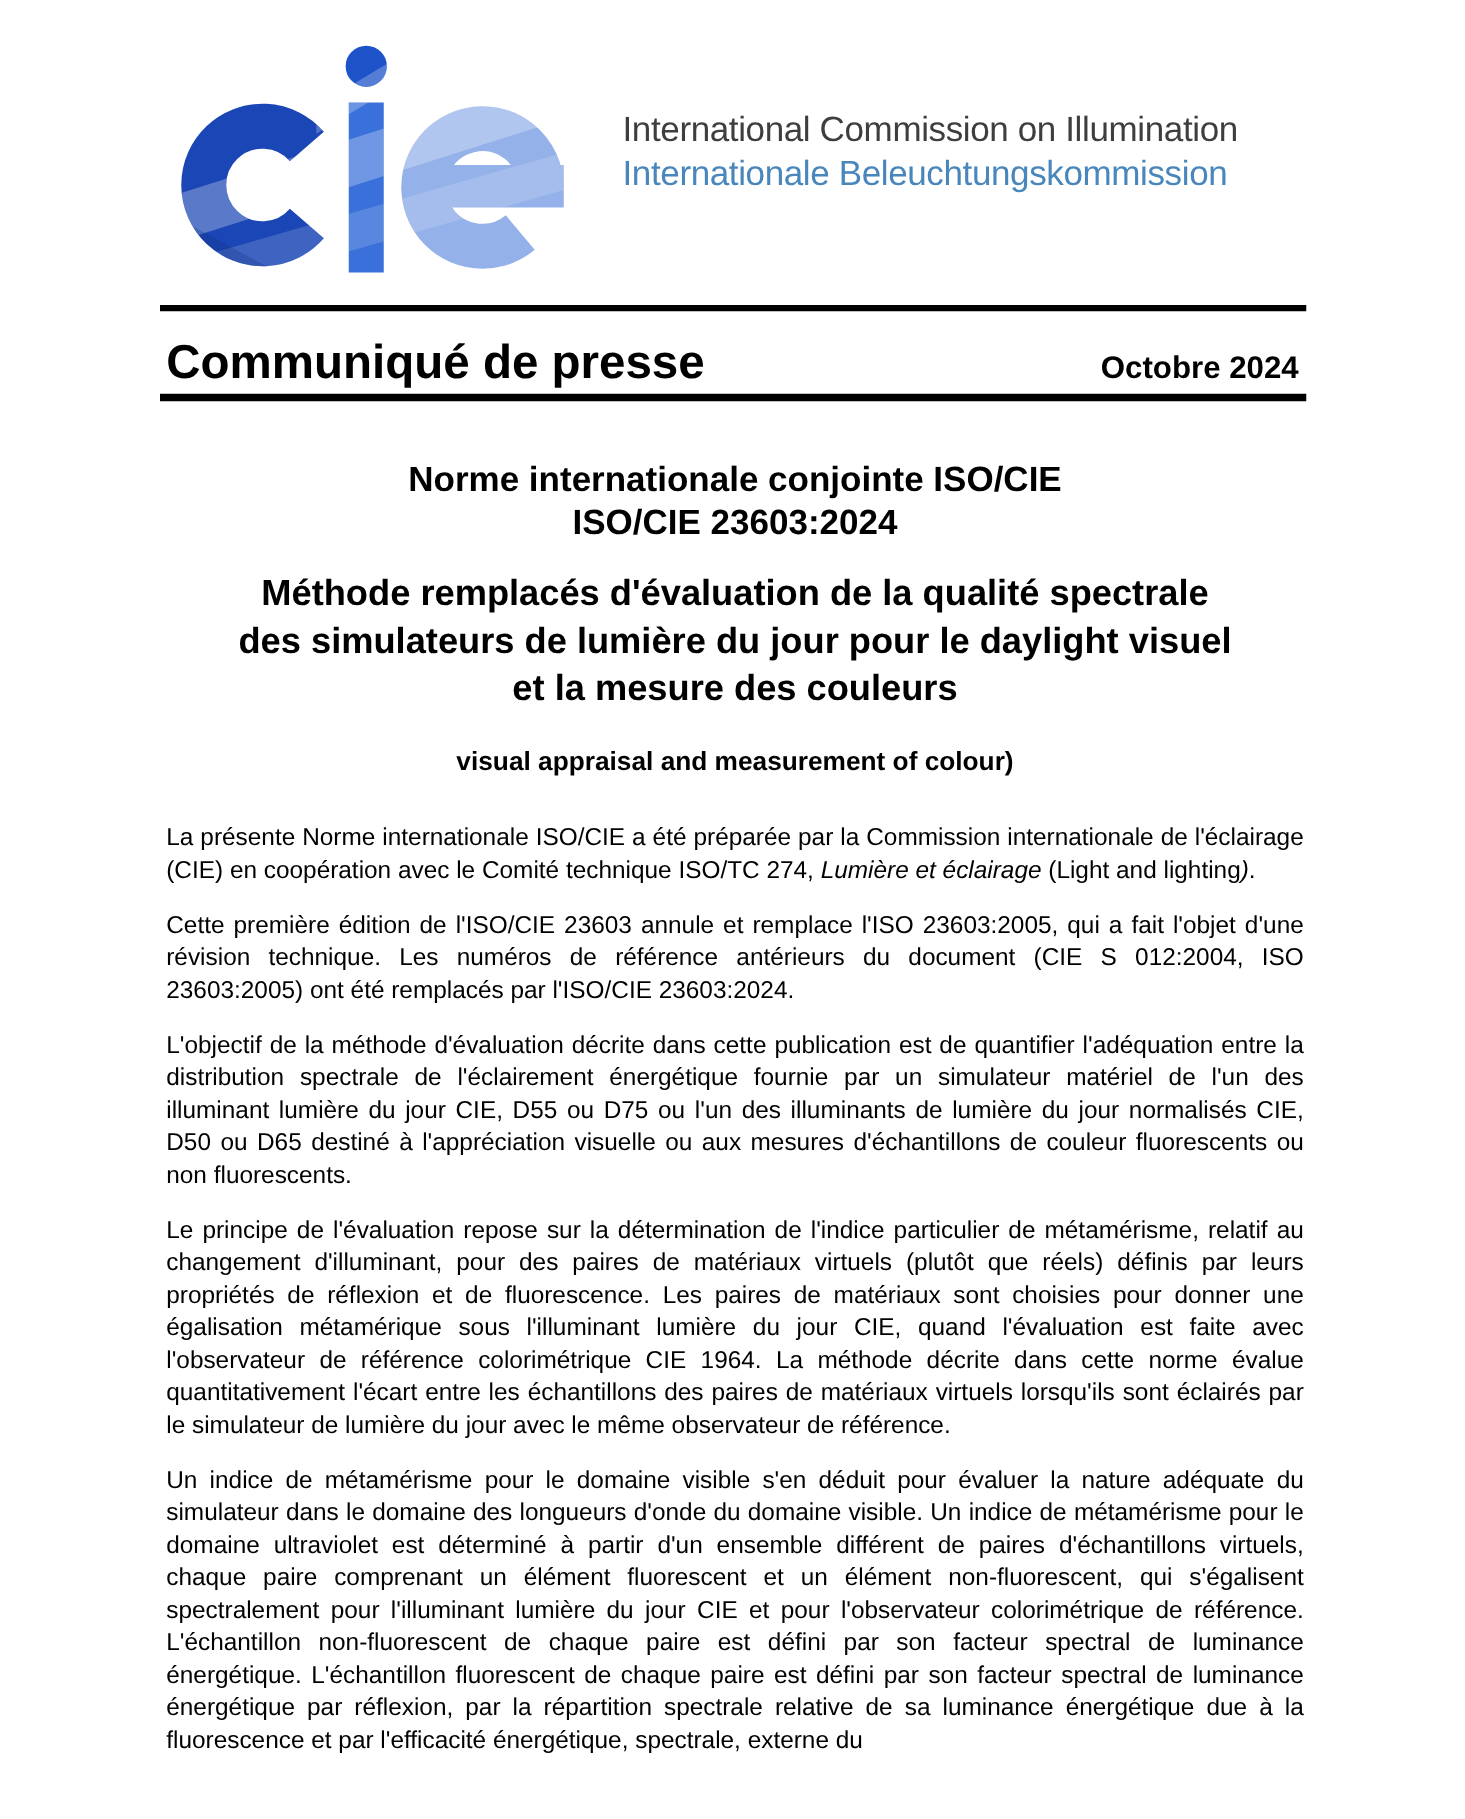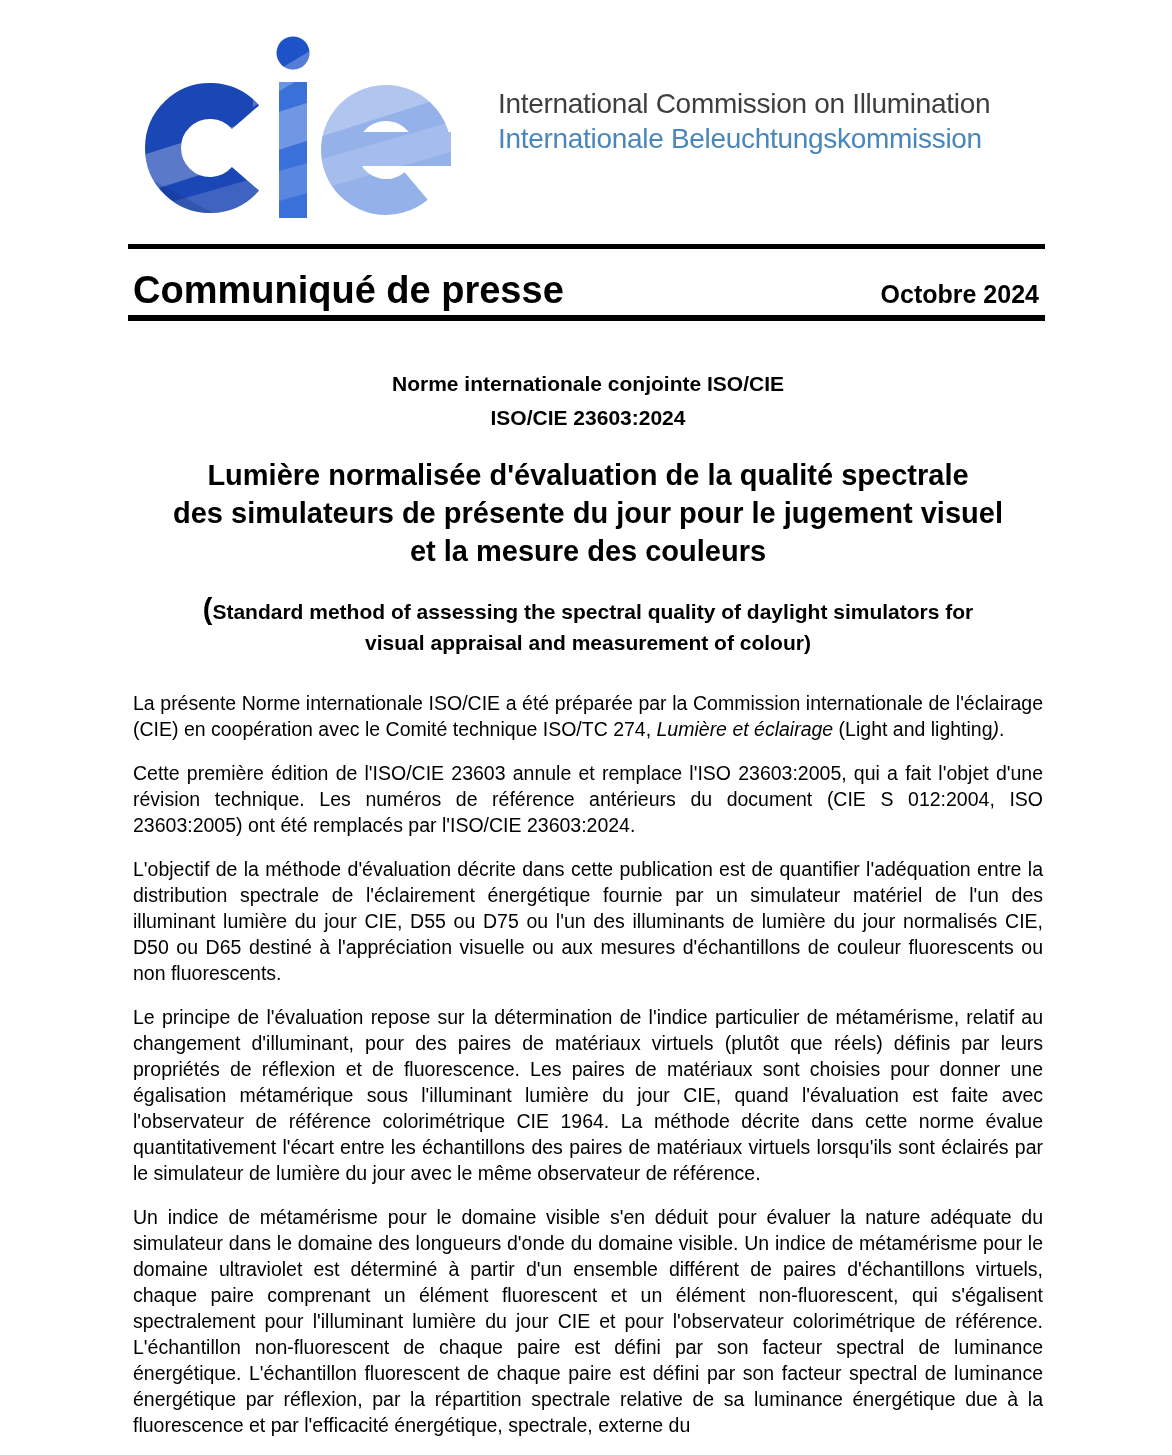--- a/index.html
+++ b/index.html
@@ -23,21 +23,21 @@
     margin:14px 127px 0 128px;
     border-top:5px solid #000; border-bottom:6px solid #000;
     padding:19px 6px 3px 5px;
     display:flex; justify-content:space-between; align-items:baseline;
   }
   .press-title { font-size:38px; font-weight:bold; line-height:44px; }
   .press-date  { font-size:25px; font-weight:bold; }
 
   .content { margin:0 127px 0 128px; padding:0 2px 0 5px; }
 
-  .subject  { margin-top:46px; text-align:center; font-weight:bold; font-size:21px; line-height:34px; }
+  .subject  { margin-top:46px; text-align:center; font-weight:bold; font-size:28px; line-height:34px; }
   .title-fr { margin-top:21px; text-align:center; font-weight:bold; font-size:29px; line-height:38px; }
   .title-en { margin-top:24px; text-align:center; font-weight:bold; font-size:21px; line-height:31px; }
   .bigparen { font-size:29px; line-height:31px; }
 
   .body-copy { margin-top:32px; font-size:19.5px; line-height:26px; text-align:justify; }
   .body-par  { margin:0 0 18px 0; }
   .body-par em { font-style:italic; }
 </style>
 </head>
 <body>
@@ -83,27 +83,26 @@
 </div>
 
 <div class="content">
 
   <div class="subject">
     <div>Norme internationale conjointe ISO/CIE</div>
     <div>ISO/CIE 23603:2024</div>
   </div>
 
   <div class="title-fr">
-    <div>Lumière normalisée d'évaluation de la qualité spectrale</div>
-    <div>des simulateurs de présente du jour pour le jugement visuel</div>
+    <div>Méthode remplacés d'évaluation de la qualité spectrale</div>
+    <div>des simulateurs de lumière du jour pour le daylight visuel</div>
     <div>et la mesure des couleurs</div>
   </div>
 
   <div class="title-en">
-    <div><span class="bigparen">(</span><span>Standard method of assessing the spectral quality of daylight simulators for</span></div>
     <div>visual appraisal and measurement of colour)</div>
   </div>
 
   <div class="body-copy">
       <p class="body-par"><span>La présente Norme internationale ISO/CIE a été préparée par la Commission internationale de l'éclairage (CIE) en coopération avec le Comité technique ISO/TC 274, </span><em>Lumière et éclairage</em><span> (Light and lighting</span><em>)</em><span>.</span></p>
       <p class="body-par"><span>Cette première édition de l'ISO/CIE 23603 annule et remplace l'ISO 23603:2005, qui a fait l'objet d'une révision technique. Les numéros de référence antérieurs du document (CIE S 012:2004, ISO 23603:2005) ont été remplacés par l'ISO/CIE 23603:2024.</span></p>
       <p class="body-par"><span>L'objectif de la méthode d'évaluation décrite dans cette publication est de quantifier l'adéquation entre la distribution spectrale de l'éclairement énergétique fournie par un simulateur matériel de l'un des illuminant lumière du jour CIE, D55 ou D75 ou l'un des illuminants de lumière du jour normalisés CIE, D50 ou D65 destiné à l'appréciation visuelle ou aux mesures d'échantillons de couleur fluorescents ou non fluorescents.</span></p>
       <p class="body-par"><span>Le principe de l'évaluation repose sur la détermination de l'indice particulier de métamérisme, relatif au changement d'illuminant, pour des paires de matériaux virtuels (plutôt que réels) définis par leurs propriétés de réflexion et de fluorescence. Les paires de matériaux sont choisies pour donner une égalisation métamérique sous l'illuminant lumière du jour CIE, quand l'évaluation est faite avec l'observateur de référence colorimétrique CIE 1964. La méthode décrite dans cette norme évalue quantitativement l'écart entre les échantillons des paires de matériaux virtuels lorsqu'ils sont éclairés par le simulateur de lumière du jour avec le même observateur de référence.</span></p>
       <p class="body-par"><span>Un indice de métamérisme pour le domaine visible s'en déduit pour évaluer la nature adéquate du simulateur dans le domaine des longueurs d'onde du domaine visible. Un indice de métamérisme pour le domaine ultraviolet est déterminé à partir d'un ensemble différent de paires d'échantillons virtuels, chaque paire comprenant un élément fluorescent et un élément non-fluorescent, qui s'égalisent spectralement pour l'illuminant lumière du jour CIE et pour l'observateur colorimétrique de référence. L'échantillon non-fluorescent de chaque paire est défini par son facteur spectral de luminance énergétique. L'échantillon fluorescent de chaque paire est défini par son facteur spectral de luminance énergétique par réflexion, par la répartition spectrale relative de sa luminance énergétique due à la fluorescence et par l'efficacité énergétique, spectrale, externe du</span></p>
     </div>

